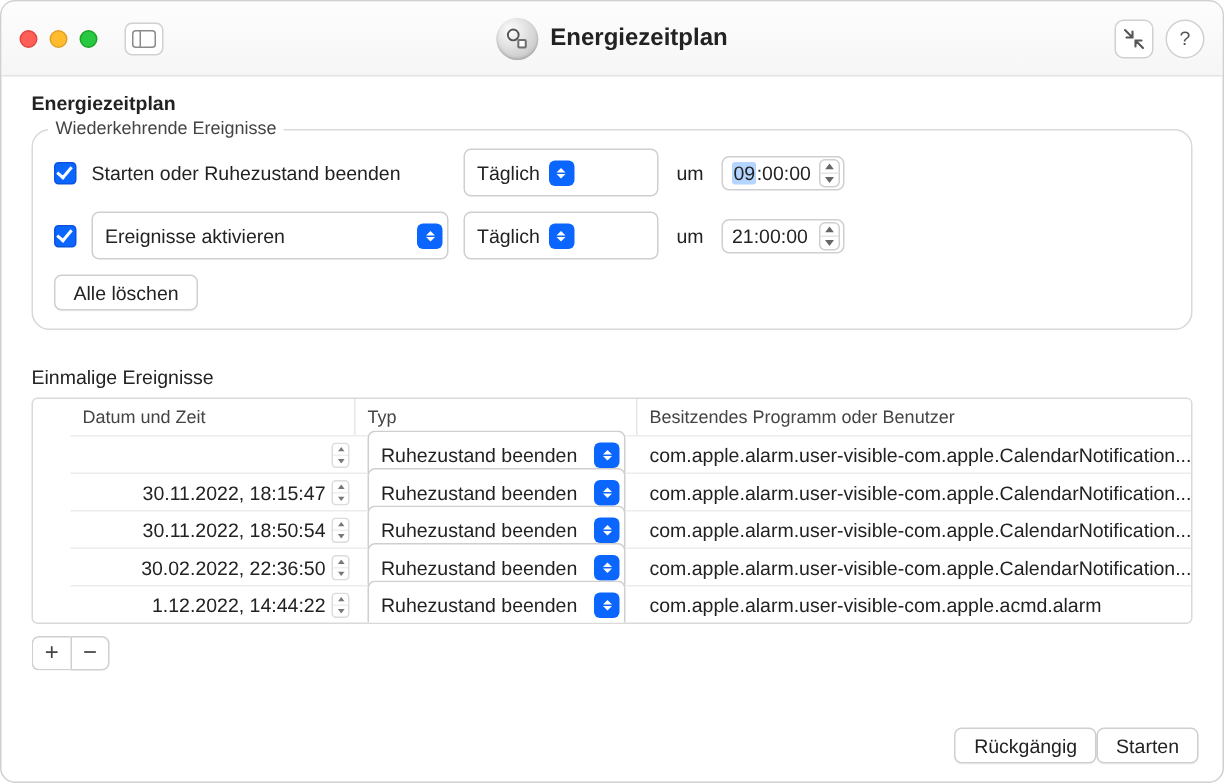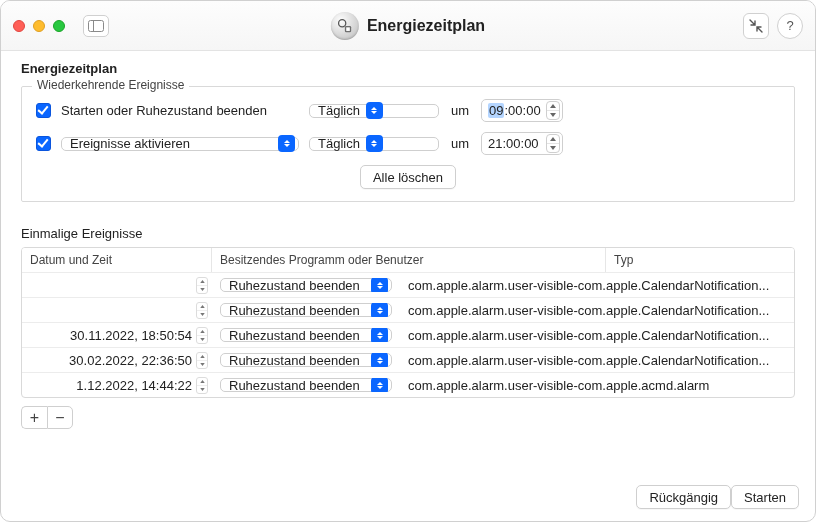--- a/index.html
+++ b/index.html
@@ -17,55 +17,55 @@
   .app-icon { width:28px; height:28px; border-radius:50%; background: radial-gradient(circle at 35% 30%, #fdfdfd, #b9b9b9); display:flex; align-items:center; justify-content:center; box-shadow: inset 0 -1px 2px rgba(0,0,0,.2); }
   .app-icon svg { width:18px; height:18px; }
   .title-text { font-weight:700; font-size:16px; }
   .title-right { margin-left:auto; display:flex; gap:8px; }
   .round-btn { width:26px; height:26px; border:1px solid #d0d0d0; border-radius:6px; background:#fff; display:flex; align-items:center; justify-content:center; font-size:13px; color:#555; }
   .round-btn.help { border-radius:50%; }
 
   
   .content { padding: 8px 16px 14px 16px; }
   .section-title { font-weight:700; font-size:13px; margin: 2px 0 10px 4px; }
-  .group-box { border:1px solid #d9d9d9; border-radius:2px; padding: 12px 14px 12px 14px; position:relative; margin: 0 4px; }
+  .group-box { border:1px solid #d9d9d9; border-radius:12px; padding: 12px 14px 12px 14px; position:relative; margin: 0 4px; }
   .group-label { position:absolute; top:-9px; left:10px; background:#fff; padding:0 5px; font-size:12px; color:#444; }
   .row { display:flex; align-items:center; gap:10px; margin-bottom:10px; }
   .row:last-of-type { margin-bottom:0; }
 
   .checkbox { width:15px; height:15px; border-radius:3px; background:#0a66ff; position:relative; flex:none; border:1px solid #0a55dd; }
   .checkbox::after { content:""; position:absolute; left:3px; top:0px; width:4px; height:8px; border:solid #fff; border-width:0 2px 2px 0; transform:rotate(40deg); }
 
   .static-label { min-width:238px; }
 
-  .select { height:14px; border:1px solid #cfcfcf; border-radius:5px; display:flex; align-items:center; padding:0 3px 0 8px; background:#fff; position:relative; font-size:13px; }
+  .select { height:32px; border:1px solid #cfcfcf; border-radius:5px; display:flex; align-items:center; padding:0 3px 0 8px; background:#fff; position:relative; font-size:13px; }
   .select .caret { width:17px; height:17px; background:#0a66ff; border-radius:4px; margin-left:6px; display:flex; flex-direction:column; align-items:center; justify-content:center; gap:1px; }
   .select .caret::before, .select .caret::after { content:""; width:0; height:0; border-left:3px solid transparent; border-right:3px solid transparent; }
   .select .caret::before { border-bottom:3px solid #fff; }
   .select .caret::after { border-top:3px solid #fff; }
   .select-action { width:200px; }
   .select-freq { width:130px; }
   .select-type { width:160px; }
 
   .um { width:22px; text-align:center; }
 
   .time-field { height:23px; width:82px; border:1px solid #cfcfcf; border-radius:5px; display:flex; align-items:center; padding:0 2px 0 6px; background:#fff; font-variant-numeric: tabular-nums; }
   .time-field .hh { background:#b4d5ff; border-radius:2px; padding:0 1px; }
   .stepper { width:14px; height:19px; border:1px solid #cfcfcf; border-radius:4px; margin-left:auto; display:flex; flex-direction:column; }
   .stepper div { flex:1; display:flex; align-items:center; justify-content:center; }
   .stepper div:first-child { border-bottom:1px solid #e4e4e4; }
   .stepper svg { width:6px; height:4px; }
 
   .btn { height:24px; padding:0 12px; border:1px solid #cfcfcf; border-radius:5px; background:#fff; font-size:13px; display:inline-flex; align-items:center; box-shadow:0 1px 1px rgba(0,0,0,.03); }
-  .group-footer { display:flex; justify-content:center; }
+  .group-footer { display:flex; justify-content:flex-start; }
 
   .subheader { font-size:13px; margin: 24px 0 6px 4px; }
 
   .table { border:1px solid #d9d9d9; border-radius:4px; overflow:hidden; margin:0 4px; }
-  .thead, .trow { display:flex; align-items:center; }
+  .thead, .trow { display:flex; align-items:center;margin-left:25px; }
   .thead { height:24px; background:#fff; font-size:12px; color:#444; }
   .thead .th { padding:0 8px; border-right:1px solid #e6e6e6; height:100%; display:flex; align-items:center; }
   .thead .th:last-child { border-right:none; }
   .col-dt { width:190px; flex:none; }
   .col-type { width:188px; flex:none; }
   .col-owner { flex:1; min-width:0; }
   .trow { height:25px; border-top:1px solid #ececec; }
   .td { padding:0 8px; font-size:13px; white-space:nowrap; overflow:hidden; text-overflow:ellipsis; display:flex; align-items:center; }
   .td.col-dt { justify-content:flex-end; gap:4px; padding-right:4px; }
   .dt-text { text-align:right; flex:1; }
@@ -180,22 +180,22 @@
     <div class="group-footer">
       <div class="btn">Alle löschen</div>
     </div>
   </div>
 
   <div class="subheader">Einmalige Ereignisse</div>
 
   <div class="table">
     <div class="thead">
       <div class="th col-dt">Datum und Zeit</div>
+      <div class="th col-type">Typ</div>
       <div class="th col-owner">Besitzendes Programm oder Benutzer</div>
-      <div class="th col-type">Typ</div>
     </div>
     <div id="tbody">
         <div class="trow">
     <div class="td col-dt">
       <div class="mini-stepper">
         <div>
                 <svg viewBox="0 0 6 4">
                   <path d="M0 4 L3 0 L6 4 Z" fill="#777"></path>
                 </svg>
               </div>
@@ -209,20 +209,21 @@
     <div class="td col-type">
       <div class="select select-type" style="width:100%">
         <span style="flex:1">Ruhezustand beenden</span>
         <span class="caret"></span>
       </div>
     </div>
     <div class="td col-owner">com.apple.alarm.user-visible-com.apple.CalendarNotification...</div>
         </div>
         <div class="trow">
     <div class="td col-dt">
+      <span class="dt-text">30.11.2022, 18:15:47</span>
       <div class="mini-stepper">
         <div>
                 <svg viewBox="0 0 6 4">
                   <path d="M0 4 L3 0 L6 4 Z" fill="#777"></path>
                 </svg>
               </div>
         <div>
                 <svg viewBox="0 0 6 4">
                   <path d="M0 0 L3 4 L6 0 Z" fill="#777"></path>
                 </svg>

